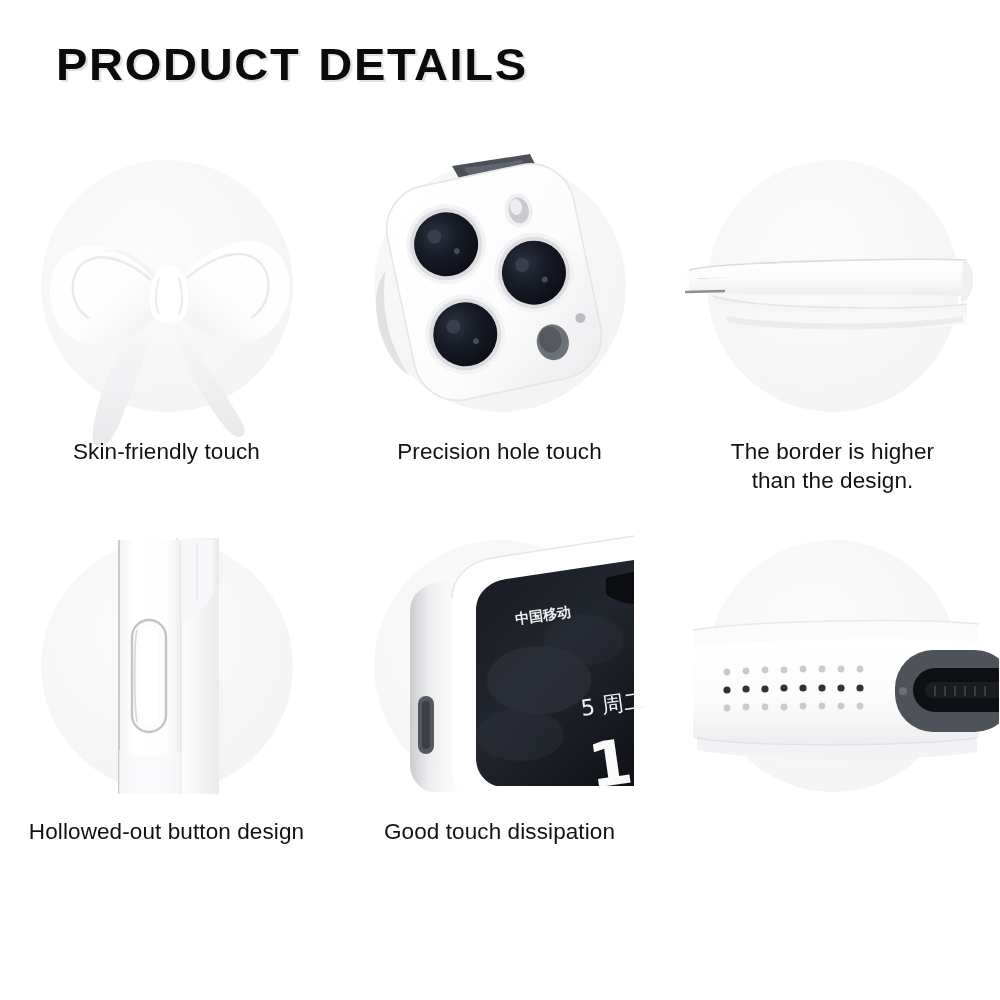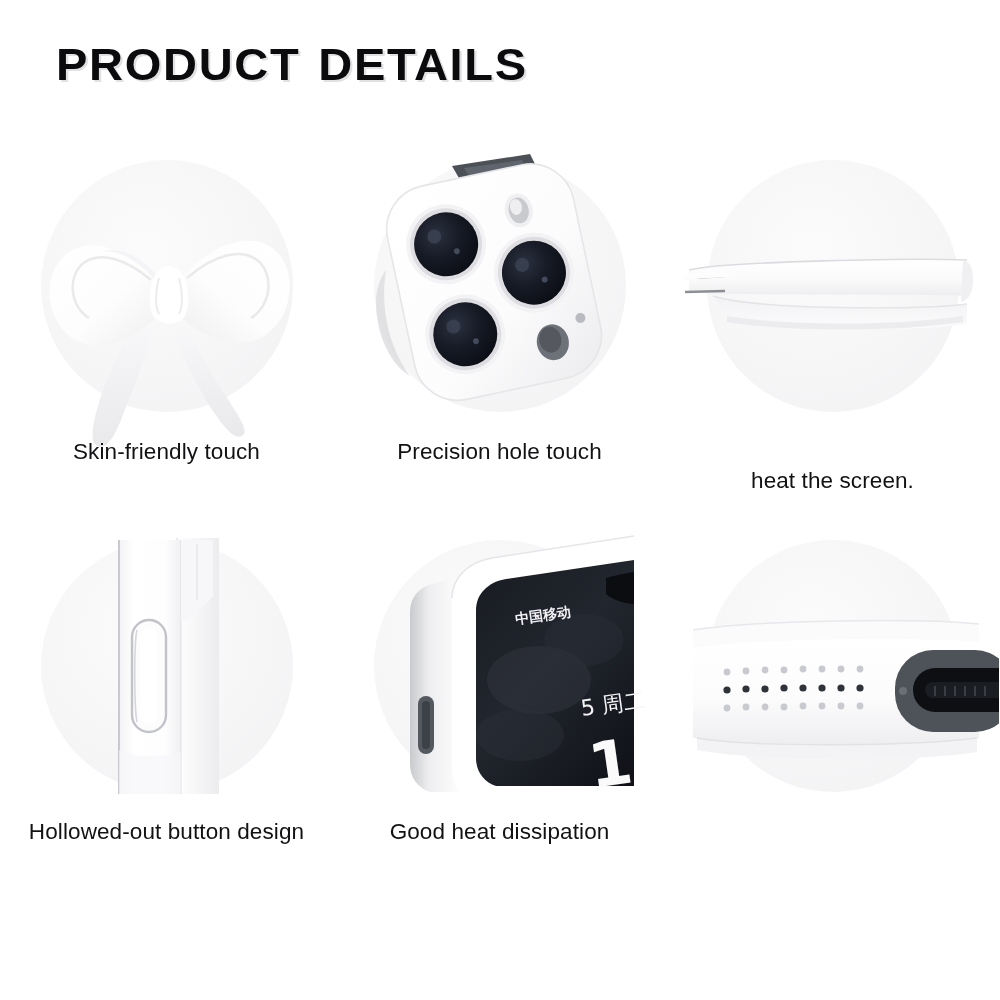--- a/index.html
+++ b/index.html
@@ -228,22 +228,22 @@
 
           <path d="M16 156 C30 152 48 151 62 152 L62 158 C48 157 30 158 16 161 Z" fill="#fdfdfe"></path>
 
           <path d="M296 140 C304 142 306 150 306 160 C306 172 302 180 294 182 Z" fill="#f0f0f2"></path>
 
           <path d="M60 196 C120 206 230 206 296 196 L296 202 C230 212 120 212 60 202 Z" fill="#e9e9ec" opacity="0.8"></path>
         </svg>
       </div>
     </div>
     <div class="caption wide">
-      <br>
-      <span>heat the screen.</span>
+      <span>The border is higher</span><br>
+      <span>than the design.</span>
     </div>
   </div>
 
   <div class="feature-cell r1 c0">
     <div class="media">
       <div class="disc"></div>
       <div class="art">
         <svg width="332" height="332" viewBox="0 0 332 332">
           <defs>
             <linearGradient id="railG" x1="0" y1="0" x2="1" y2="0">
@@ -314,21 +314,21 @@
 
           <text x="248" y="216" fill="#f4f4f6" font-family="'DejaVu Sans', sans-serif" font-size="22" transform="rotate(-8 248 216)">5 周二</text>
 
           <text x="258" y="288" fill="#fafafb" font-family="'DejaVu Sans', sans-serif" font-size="62" font-weight="bold" transform="rotate(-8 258 288)">1</text>
 
           <rect x="84" y="196" width="16" height="58" rx="8" fill="#54585f"></rect>
           <rect x="88" y="201" width="8" height="48" rx="4" fill="#3c4047"></rect>
         </svg>
       </div>
     </div>
-    <div class="caption">Good heat dissipation</div>
+    <div class="caption">Good touch dissipation</div>
   </div>
 
   <div class="feature-cell r1 c2">
     <div class="media">
       <div class="disc"></div>
       <div class="art">
         <svg width="332" height="332" viewBox="0 0 332 332">
           <defs>
             <linearGradient id="bottomFace" x1="0" y1="0" x2="0" y2="1">
               <stop offset="0" stop-color="#ffffff"></stop>

